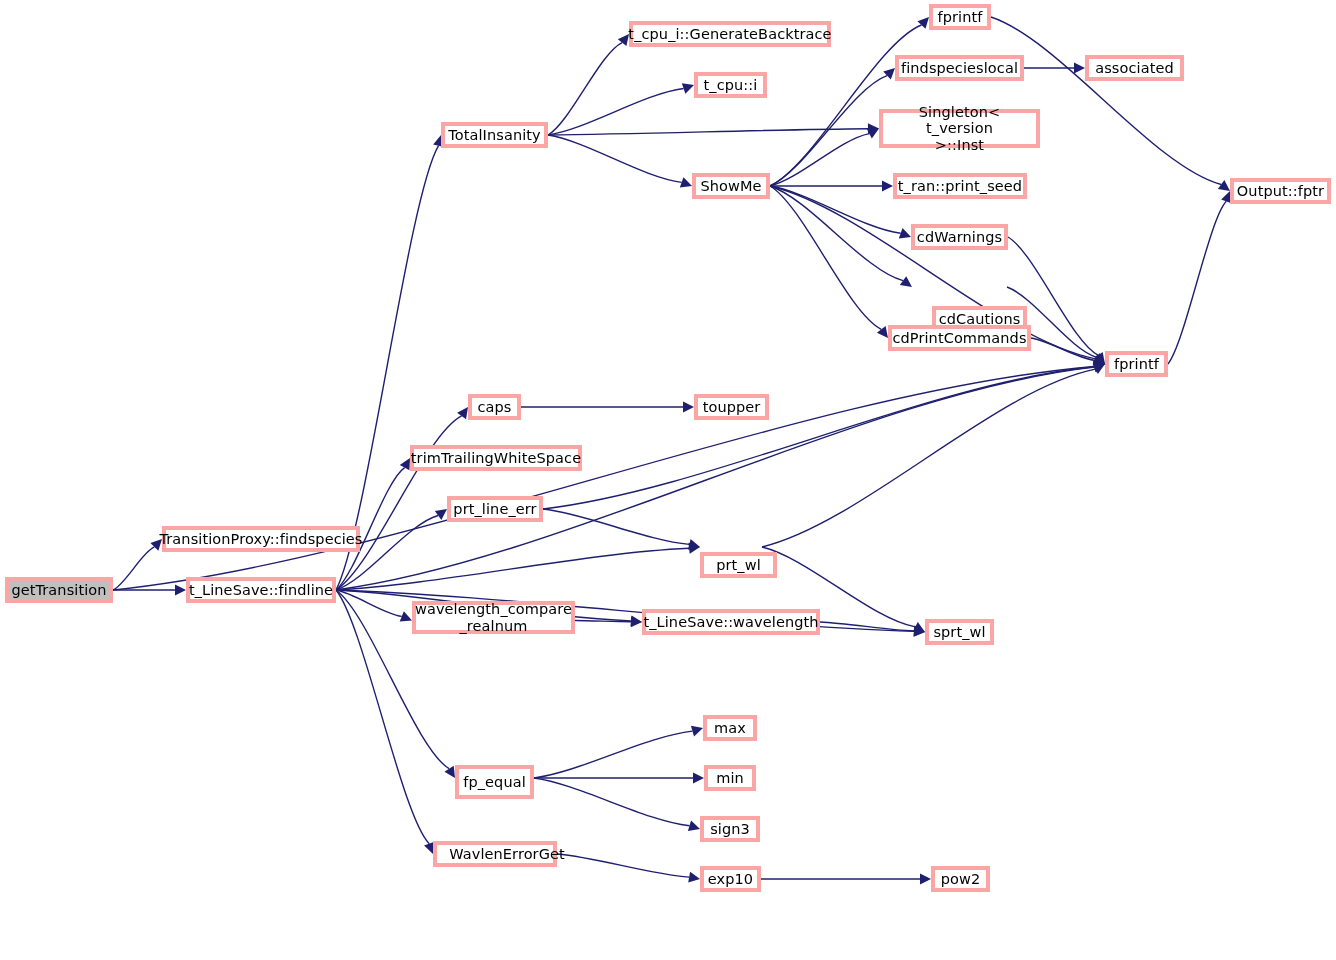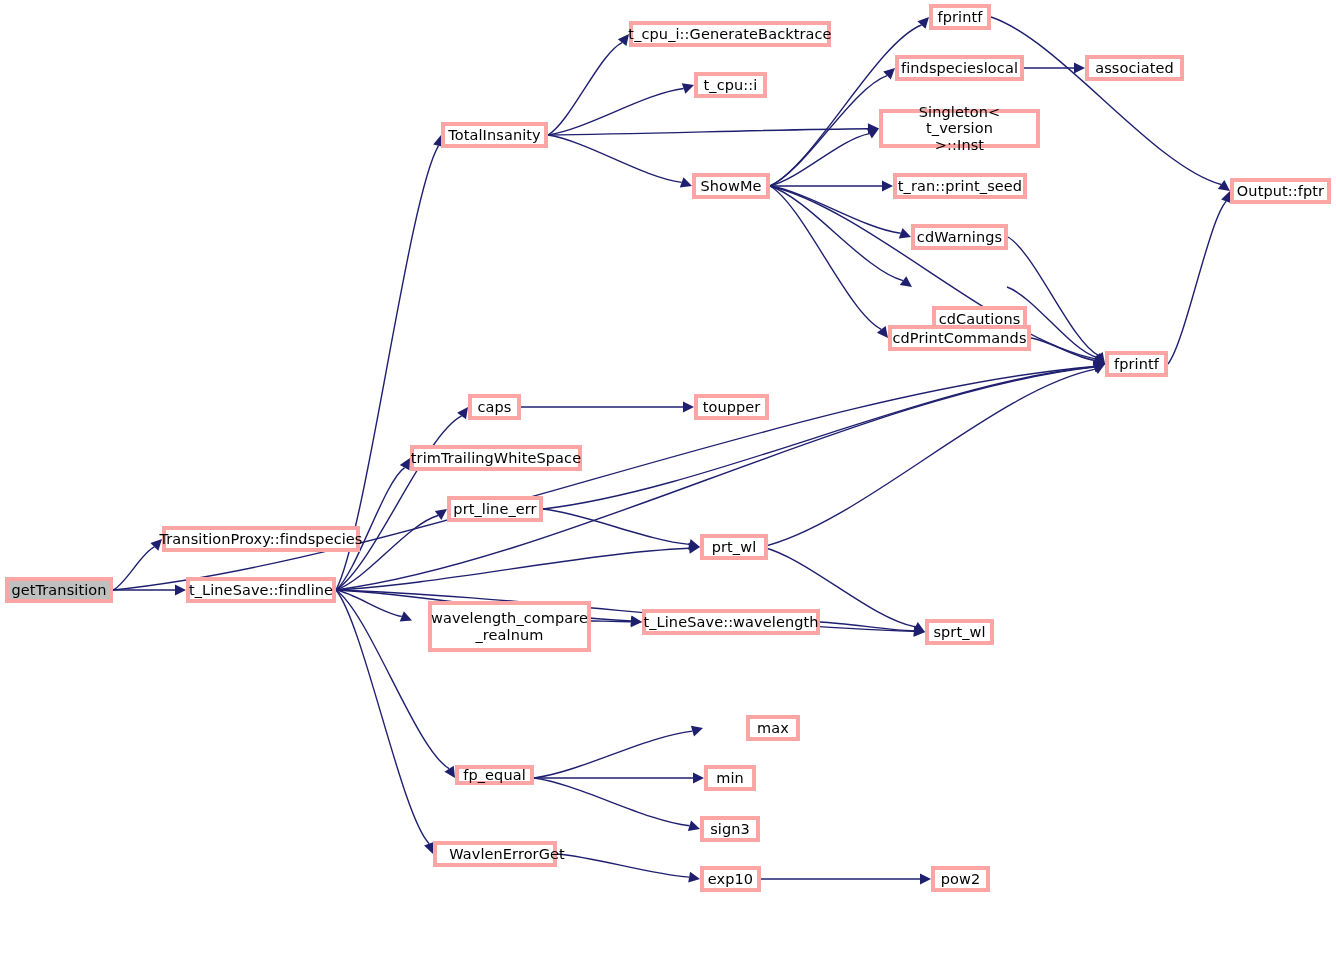--- a/index.html
+++ b/index.html
@@ -151,25 +151,25 @@
     <div class="node" style="left: 893px; top: 173px; width: 134px; height: 26px;">t_ran::print_seed</div>
     <div class="node" style="left: 911px; top: 224px; width: 97px; height: 26px;">cdWarnings</div>
     <div class="node" style="left: 932px; top: 274px; width: 95px; height: 26px; margin-top: 32px;">cdCautions</div>
     <div class="node" style="left: 888px; top: 325px; width: 143px; height: 26px;">cdPrintCommands</div>
     <div class="node" style="left: 1105px; top: 351px; width: 63px; height: 26px;">fprintf</div>
     <div class="node" style="left: 1230px; top: 178px; width: 101px; height: 26px;">Output::fptr</div>
     <div class="node" style="left: 468px; top: 394px; width: 53px; height: 26px;">caps</div>
     <div class="node" style="left: 694px; top: 394px; width: 75px; height: 26px;">toupper</div>
     <div class="node" style="left: 410px; top: 445px; width: 172px; height: 26px;">trimTrailingWhiteSpace</div>
     <div class="node" style="left: 447px; top: 496px; width: 96px; height: 26px;">prt_line_err</div>
-    <div class="node" style="left: 700px; top: 534px; width: 68px; height: 26px;">prt_wl</div>
-    <div class="node" style="left: 412px; top: 601px; width: 163px; height: 51px; margin-left: 16px;">wavelength_compare
+    <div class="node" style="left: 700px; top: 552px; width: 77px; height: 26px;">prt_wl</div>
+    <div class="node" style="left: 412px; top: 601px; width: 163px; height: 33px;">wavelength_compare
 _realnum</div>
     <div class="node" style="left: 642px; top: 609px; width: 178px; height: 26px;">t_LineSave::wavelength</div>
     <div class="node" style="left: 925px; top: 619px; width: 69px; height: 26px;">sprt_wl</div>
-    <div class="node" style="left: 703px; top: 715px; width: 54px; height: 26px; margin-left: 43px;">max</div>
-    <div class="node" style="left: 455px; top: 765px; width: 79px; height: 20px;">fp_equal</div>
+    <div class="node" style="left: 703px; top: 715px; width: 54px; height: 26px;">max</div>
+    <div class="node" style="left: 455px; top: 765px; width: 79px; height: 34px;">fp_equal</div>
     <div class="node" style="left: 704px; top: 765px; width: 52px; height: 26px;">min</div>
     <div class="node" style="left: 700px; top: 816px; width: 60px; height: 26px;">sign3</div>
     <div class="node" style="left: 433px; top: 841px; width: 124px; height: 26px; padding-left: 24px;">WavlenErrorGet</div>
     <div class="node" style="left: 700px; top: 866px; width: 61px; height: 26px;">exp10</div>
     <div class="node" style="left: 931px; top: 866px; width: 59px; height: 26px;">pow2</div>
   </div>
 
 </body></html>

